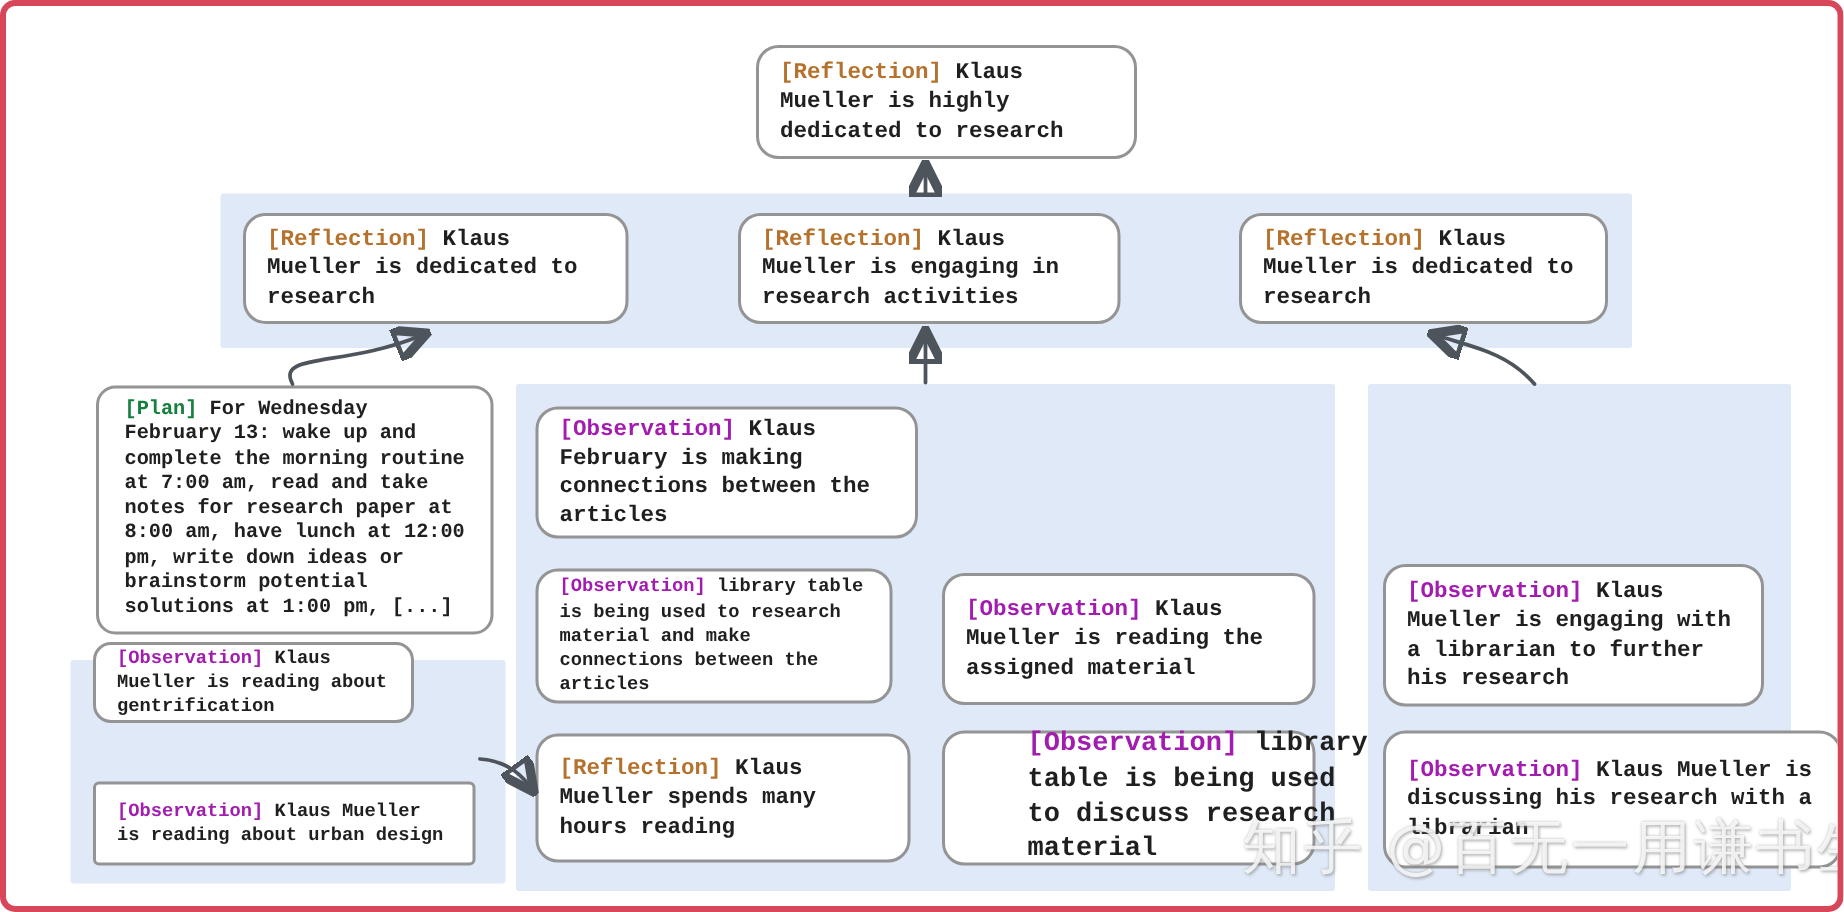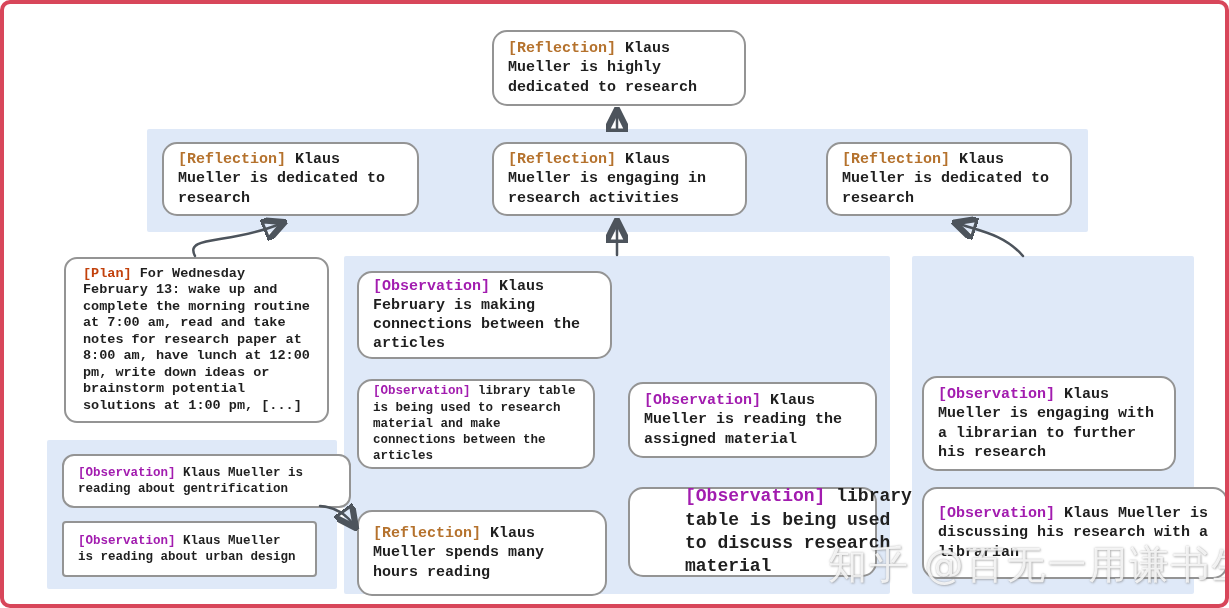--- a/index.html
+++ b/index.html
@@ -37,21 +37,21 @@
     color: #1f1f1f;
     word-spacing: 0;
   }
   .node.small .node-text { font-size: 12.5px; line-height: 1.3; }
   .node.mid   .node-text { font-size: 18px;   line-height: 1.3; margin-left: 41px; }
   .node.plan-size .node-text { font-size: 13.5px; line-height: 1.22; }
   .node.plan-size { padding: 8px 16px 8px 17px; }
   .tag { margin-right: 0.6em; }
   .tag.reflection  { color: #b5722d; }
   .tag.observation { color: #a21caf; }
-  .tag.plan        { color: #c2410c; }
+  .tag.plan        { color: #15803d; }
   svg.arrows {
     position: absolute;
     left: 0; top: 0;
     width: 1229px; height: 608px;
     z-index: 3;
     pointer-events: none;
   }
   svg.arrows path {
     fill: none;
     stroke: #4d545c;
@@ -87,56 +87,56 @@
         <path d="M0,0 L9,4.5 L0,9 z" fill="#4d545c" stroke="none"></path>
       </marker>
     </defs>
     <path d="M613,126 L613,110" marker-end="url(#ah)"></path>
     <path d="M191,252 C180,231 224,241 276,220" marker-end="url(#ah)"></path>
     <path d="M613,251 L613,221" marker-end="url(#ah)"></path>
     <path d="M1019,252 C1001,231 977,227 955,220" marker-end="url(#ah)"></path>
     <path d="M316,502 C330,503 341,509 349,520" marker-end="url(#ah)"></path>
   </svg>
 
-  <div class="node" style="left:488px; top:26px; width:254px; height:76px">
+  <div class="node" style="left:500px; top:26px; width:254px; height:76px">
     <div class="node-text"><span class="tag reflection">[Reflection]</span><span>Klaus Mueller is highly dedicated to research</span></div>
   </div>
 
   <div class="node" style="left:158px; top:138px; width:257px; height:74px">
     <div class="node-text"><span class="tag reflection">[Reflection]</span><span>Klaus Mueller is dedicated to research</span></div>
   </div>
   <div class="node" style="left:488px; top:138px; width:255px; height:74px">
     <div class="node-text"><span class="tag reflection">[Reflection]</span><span>Klaus Mueller is engaging in research activities</span></div>
   </div>
   <div class="node" style="left:822px; top:138px; width:246px; height:74px">
     <div class="node-text"><span class="tag reflection">[Reflection]</span><span>Klaus Mueller is dedicated to research</span></div>
   </div>
 
   <div class="node plan-size" style="left:60px; top:253px; width:265px; height:166px; border-radius:13px">
     <div class="node-text"><span class="tag plan">[Plan]</span><span>For Wednesday February 13: wake up and complete the morning routine at 7:00 am, read and take notes for research paper at 8:00 am, have lunch at 12:00 pm, write down ideas or brainstorm potential solutions at 1:00 pm, [...]</span></div>
   </div>
 
-  <div class="node small" style="left:58px; top:450px; width:289px; height:54px; border-radius:12px">
+  <div class="node small" style="left:58px; top:424px; width:214px; height:54px; border-radius:12px">
     <div class="node-text"><span class="tag observation">[Observation]</span><span>Klaus Mueller is reading about gentrification</span></div>
   </div>
   <div class="node small" style="left:58px; top:517px; width:255px; height:56px; border-radius:4px">
     <div class="node-text"><span class="tag observation">[Observation]</span><span>Klaus Mueller is reading about urban design</span></div>
   </div>
 
   <div class="node" style="left:353px; top:267px; width:255px; height:88px">
     <div class="node-text"><span class="tag observation">[Observation]</span><span>Klaus February is making connections between the articles</span></div>
   </div>
   <div class="node small" style="left:353px; top:375px; width:238px; height:90px; padding-right:8px">
     <div class="node-text"><span class="tag observation">[Observation]</span><span>library table is being used to research material and make connections between the articles</span></div>
   </div>
-  <div class="node" style="left:353px; top:506px; width:250px; height:86px">
+  <div class="node" style="left:353px; top:485px; width:250px; height:86px">
     <div class="node-text"><span class="tag reflection">[Reflection]</span><span>Klaus Mueller spends many hours reading</span></div>
   </div>
 
-  <div class="node" style="left:624px; top:378px; width:249px; height:76px">
+  <div class="node" style="left:624px; top:378px; width:249px; height:88px">
     <div class="node-text"><span class="tag observation">[Observation]</span><span>Klaus Mueller is reading the assigned material</span></div>
   </div>
   <div class="node mid" style="left:624px; top:483px; width:249px; height:90px">
     <div class="node-text"><span class="tag observation">[Observation]</span><span>library table is being used to discuss research material</span></div>
   </div>
 
   <div class="node" style="left:918px; top:372px; width:254px; height:95px">
     <div class="node-text"><span class="tag observation">[Observation]</span><span>Klaus Mueller is engaging with a librarian to further his research</span></div>
   </div>
   <div class="node" style="left:918px; top:483px; width:306px; height:92px">

